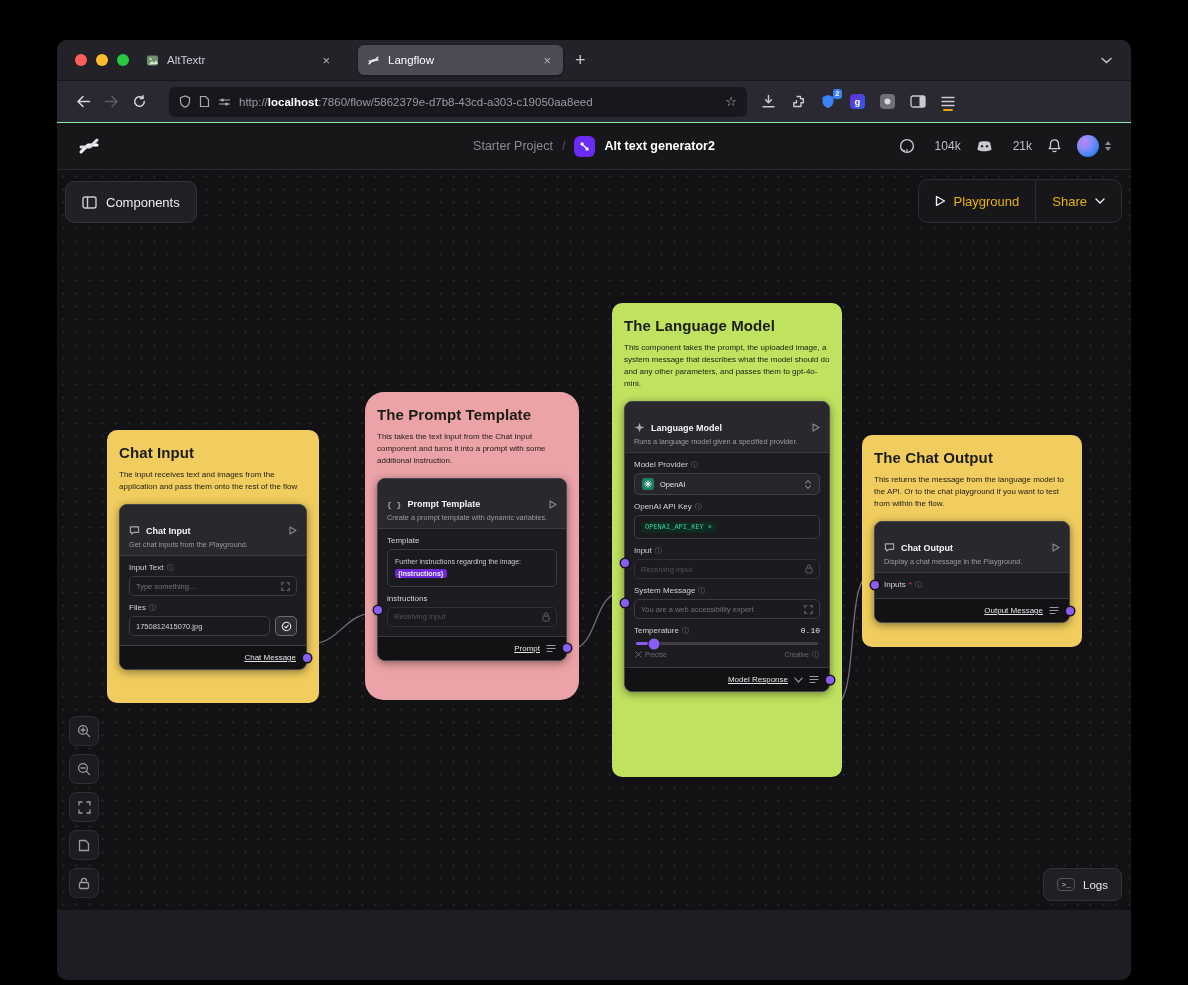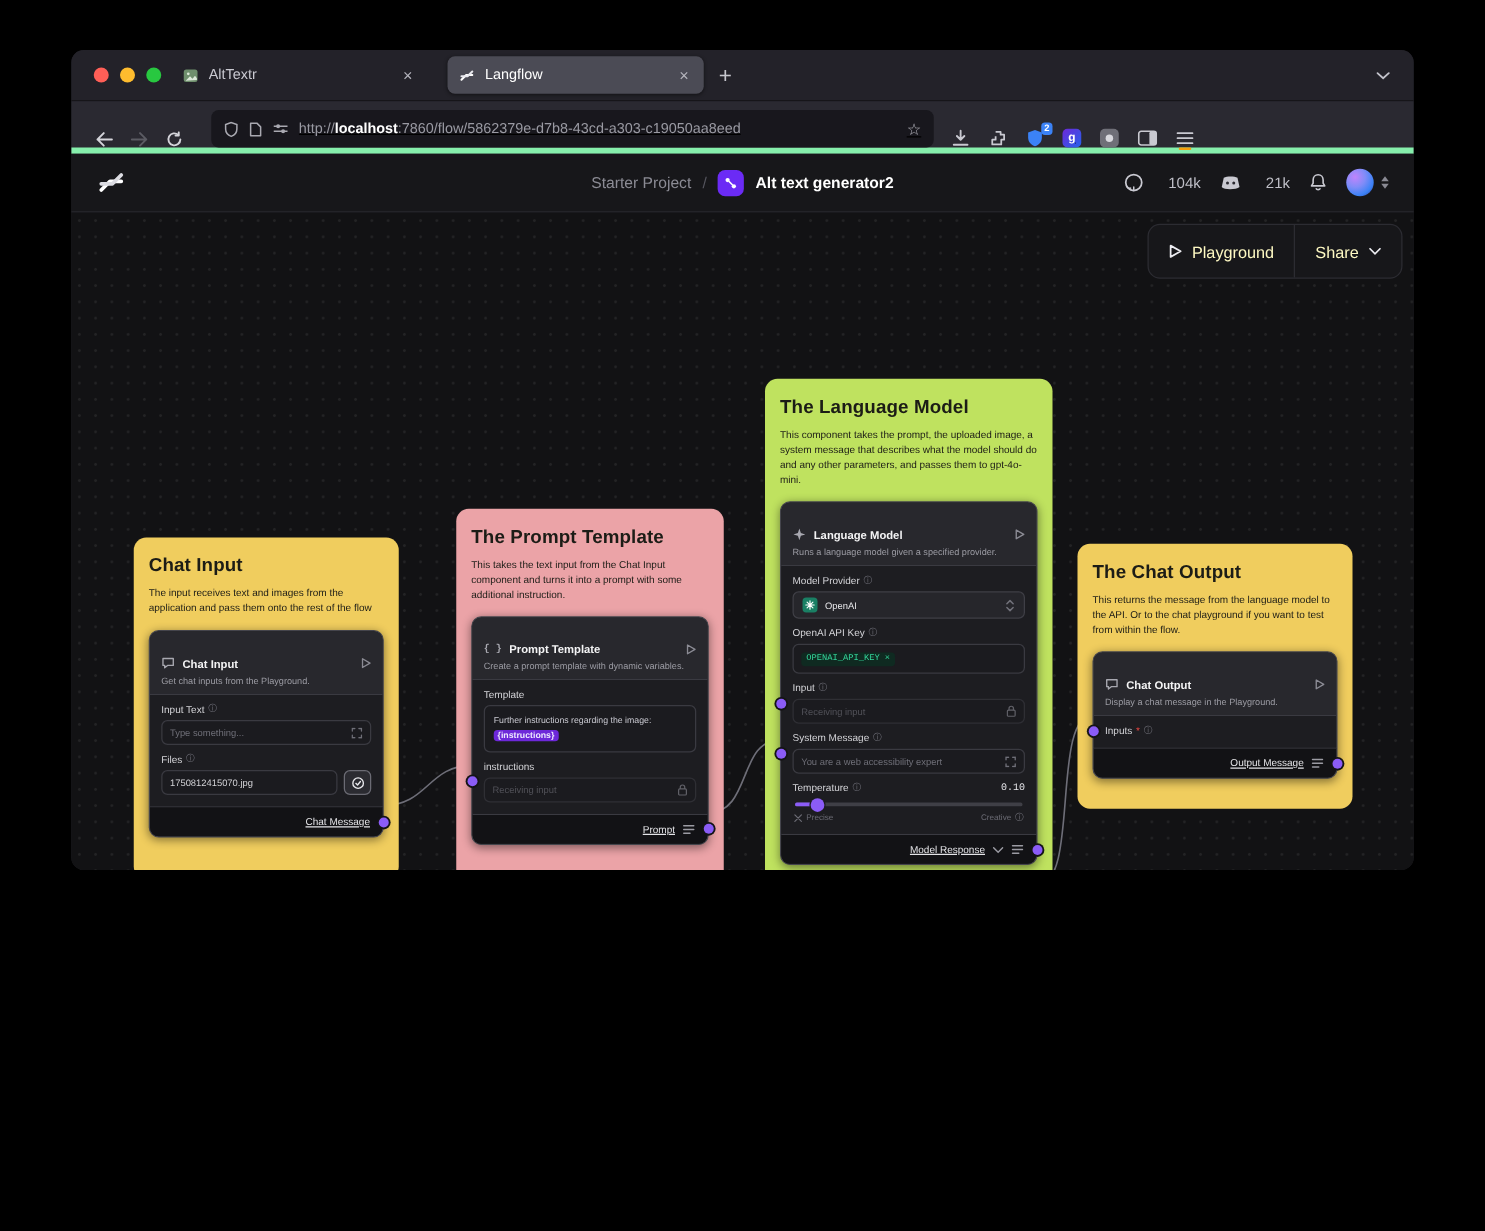--- a/index.html
+++ b/index.html
@@ -1,38 +1,38 @@
 <!DOCTYPE html>
 <html><head>
 <meta charset="utf-8">
 <style>
   * { margin:0; padding:0; box-sizing:border-box; }
   html,body { width:1188px; height:985px; background:#000; font-family:"Liberation Sans",sans-serif; overflow:hidden; }
   svg { display:block; }
 
-  .window { position:absolute; left:57px; top:40px; width:1074px; height:656px; background:#1e1d24;
+  .window { position:absolute; left:57px; top:40px; width:1074px; height:940px; background:#1e1d24;
             border-radius:10px; overflow:hidden; box-shadow:0 12px 50px rgba(0,0,0,.7); }
 
   
   .tabbar { height:41px; background:#232229; display:flex; align-items:center; padding:0 10px; border-bottom:1px solid #161519; }
   .traffic { display:flex; gap:9px; padding:0 8px; }
   .tl { width:12px; height:12px; border-radius:50%; }
   .tl.red{background:#ff5f57}.tl.yellow{background:#febc2e}.tl.green{background:#28c840}
   .tab { width:205px; height:30px; border-radius:6px; display:flex; align-items:center; gap:8px; padding:0 9px;
          color:#c9c9d1; font-size:11.5px; }
   .tab:first-of-type { margin-left:30px; }
   .tab.active { background:#4b4b55; color:#fff; box-shadow:0 1px 3px rgba(0,0,0,.45); margin-left:16px; }
   .tab-label { flex:1; white-space:nowrap; overflow:hidden; }
   .tab-close { color:#b4b4bc; font-size:13px; line-height:1; padding:1px 3px; }
   .newtab { color:#c6c6cd; font-size:18px; padding:0 12px; font-weight:300; }
   .tab-spacer { flex:1; }
   .icon-btn { color:#c2c2ca; display:flex; align-items:center; justify-content:center; padding:0 9px; }
 
   
-  .urlrow { height:42px; background:#2a2931; display:flex; align-items:flex-end; padding:0 12px; border-bottom:5px solid #86efac;text-decoration:underline; }
+  .urlrow { height:42px; background:#2a2931; display:flex; align-items:center; padding:0 12px; border-bottom:1px solid #86efac; }
   .navbtn { width:28px; display:flex; justify-content:center; color:#d4d4da; }
   .navbtn.disabled { color:#5b5b63; }
   .urlfield { width:578px; height:30px; background:#18171d; border-radius:6px; display:flex; align-items:center;
               padding:0 10px; gap:8px; margin:0 10px 0 16px; }
   .url-text { font-size:11.5px; color:#9a9aa3; flex:1; white-space:nowrap; overflow:hidden; }
   .url-host { color:#fff; font-weight:700; }
   .star { color:#b9b9c1; font-size:13px; }
   .actions { display:flex; align-items:center; gap:15px; margin-left:4px; color:#c9c9d1; }
   .badge-wrap { position:relative; }
   .ext-badge { position:absolute; top:-5px; right:-7px; background:#3b82f6; color:#fff; font-size:7.5px;
@@ -60,21 +60,21 @@
   
   .canvas { position:relative; height:740px; background:#121214;
             background-image:radial-gradient(rgba(255,255,255,.075) 1px, transparent 1.15px);
             background-size:13px 13px; overflow:hidden; }
   #edges-svg { position:absolute; inset:0; width:100%; height:100%; pointer-events:none; }
 
   .components-btn { position:absolute; left:8px; top:11px; height:42px; background:#212125; border:1px solid #323238;
                     border-radius:9px; display:flex; align-items:center; gap:9px; padding:0 16px; color:#ececf1;
                     font-size:13px; font-weight:500; }
   .topright { position:absolute; right:9px; top:9px; height:44px; background:#17171a; border:1px solid #2c2c32;
-              border-radius:10px; display:flex; align-items:center; color:#fef9c3; font-size:13px; }
+              border-radius:10px; display:flex; align-items:center; color:#eab308; font-size:13px; }
   .tr-seg { display:flex; align-items:center; gap:8px; padding:0 16px; height:100%; }
   .tr-div { width:1px; height:100%; background:#2c2c32; }
 
   .left-toolbar { position:absolute; left:12px; top:546px; display:flex; flex-direction:column; gap:8px; }
   .tool-btn { width:30px; height:30px; background:#1c1c20; border:1px solid #2e2e34; border-radius:7px;
               display:flex; align-items:center; justify-content:center; color:#9b9ba3; }
 
   .logs-btn { position:absolute; right:9px; top:698px; height:33px; background:#202024; border:1px solid #323238;
               border-radius:8px; display:flex; align-items:center; gap:8px; padding:0 13px; color:#e4e4e8; font-size:11.5px; }
   .logs-glyph { font-family:"Liberation Mono",monospace; font-size:8px; border:1px solid #55555e; border-radius:4px;
@@ -310,20 +310,27 @@
     </div>
   </div>
 
   <div class="canvas" id="flow-canvas">
     <svg id="edges-svg">
         <path d="M 249.5 474.5 C 285.25 474.5, 285.25 442.28125, 321 442.28125" fill="none" stroke="#6e6e78" stroke-width="1.3"></path>
         <path d="M 509.5 480.28125 C 544.5 480.28125, 533 421.5, 568 421.5" fill="none" stroke="#6e6e78" stroke-width="1.3"></path>
         <path d="M 772.5 538.5 C 807.5 538.5, 783 401.5, 818 401.5" fill="none" stroke="#6e6e78" stroke-width="1.3"></path>
       </svg>
 
+    <div class="components-btn">
+      <svg width="15" height="13" viewBox="0 0 15 13">
+          <rect x="1" y="1" width="13" height="11" rx="2" stroke="#c9c9d1" stroke-width="1.4" fill="none"></rect>
+          <path d="M5.5 1v11" stroke="#c9c9d1" stroke-width="1.4"></path>
+        </svg>
+      <span>Components</span>
+    </div>
 
     <div class="topright">
       <span class="tr-seg">
         <svg width="11" height="12" viewBox="0 0 11 12">
             <path d="M1.5 1.5v9l8-4.5Z" stroke="#ececf1" stroke-width="1.4" fill="none" stroke-linejoin="round"></path>
           </svg>
         <span>Playground</span>
       </span>
       <span class="tr-div"></span>
       <span class="tr-seg">
@@ -383,21 +390,21 @@
             </div>
           </div>
         </div>
         <div class="node-footer">
           <span>Chat Message</span>
           <span class="handle right"></span>
         </div>
       </div>
     </div>
 
-    <div class="group g-pink" style="left:308px; top:237px; width:214px; min-height:308px;">
+    <div class="group g-pink" style="left:308px; top:222px; width:214px; min-height:308px;border-radius:19px;">
       <h2>The Prompt Template</h2>
       <div class="desc">This takes the text input from the Chat Input component and turns it into a prompt with some additional instruction.</div>
       <div class="node">
         <div class="node-top">
           <div class="node-title-row">
             <span class="mono" style="font-size:8px;color:#a8a8b0;">{ }</span>
             <span>Prompt Template</span>
             <span class="node-play">
                 <svg width="8" height="9" viewBox="0 0 8 9">
                   <path d="M1 1v7l6-3.5Z" stroke="currentColor" stroke-width="1.1" fill="none" stroke-linejoin="round"></path>

